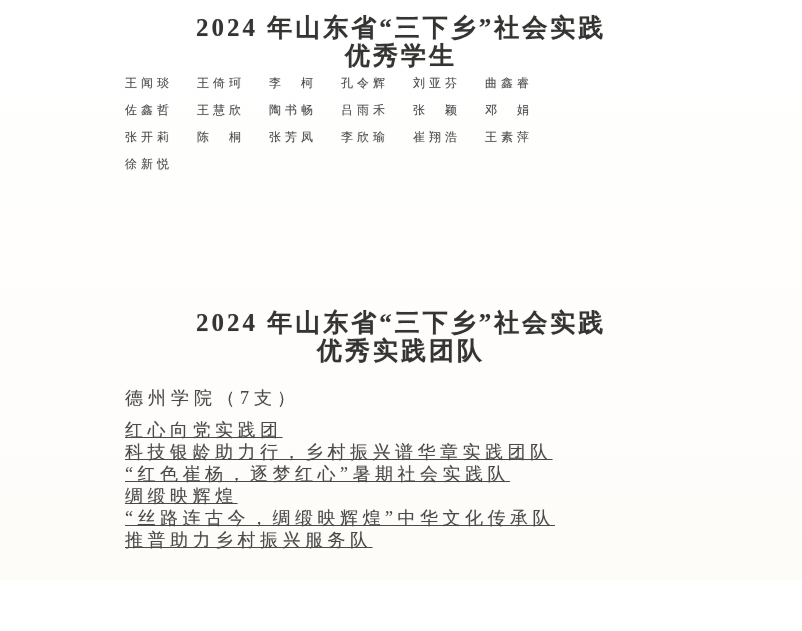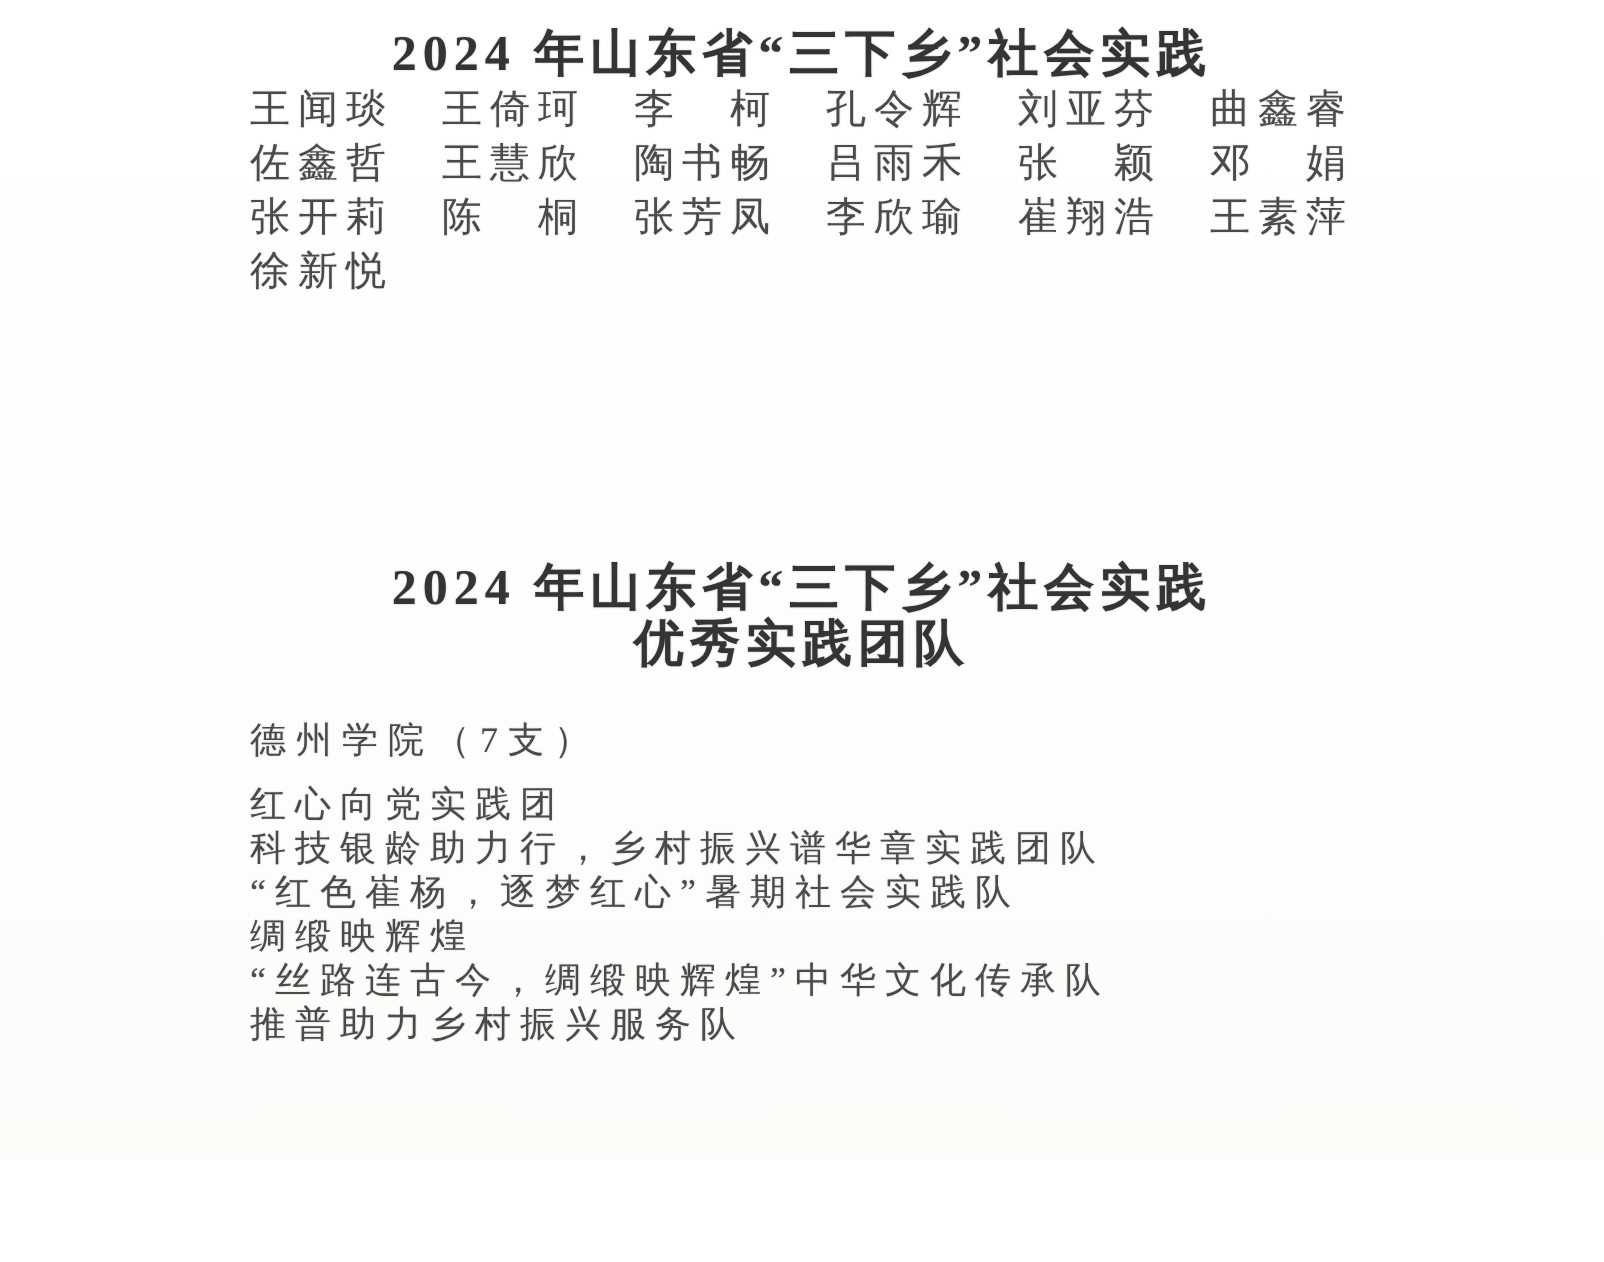--- a/index.html
+++ b/index.html
@@ -35,48 +35,50 @@
     letter-spacing: 5px;
     white-space: nowrap;
     text-shadow: 0 0 1px rgba(90,90,90,0.3);
   }
   .name-rows {
     margin-left: 125px;
   }
   .name-row {
     display: flex;
     gap: 24px;
-    font-size: 20px;
+    font-size: 12px;
     line-height: 27px;
     letter-spacing: 4px;
     white-space: pre;
     text-shadow: 0 0 1px rgba(90,90,90,0.3);
   }
   .section-teams {
     margin-top: 131px;
   }
   .team-list {
     margin: 8px 0 0 125px;
     font-size: 18px;
     letter-spacing: 4.5px;
   }
   .team-item {
     line-height: 22px;
     white-space: nowrap;
     text-shadow: 0 0 1px rgba(90,90,90,0.3);
+    text-decoration: underline;
   }
 </style>
 </head>
 <body>
 
 <div class="page">
 
   <div class="section-students">
     <div class="doc-title">
       <div>2024 年山东省“三下乡”社会实践</div>
+      <div>优秀学生</div>
     </div>
 
 
     <div class="name-rows">
       <div class="name-row">
         <span class="name">王闻琰</span>
         <span class="name">王倚珂</span>
         <span class="name">李　柯</span>
         <span class="name">孔令辉</span>
         <span class="name">刘亚芬</span>

